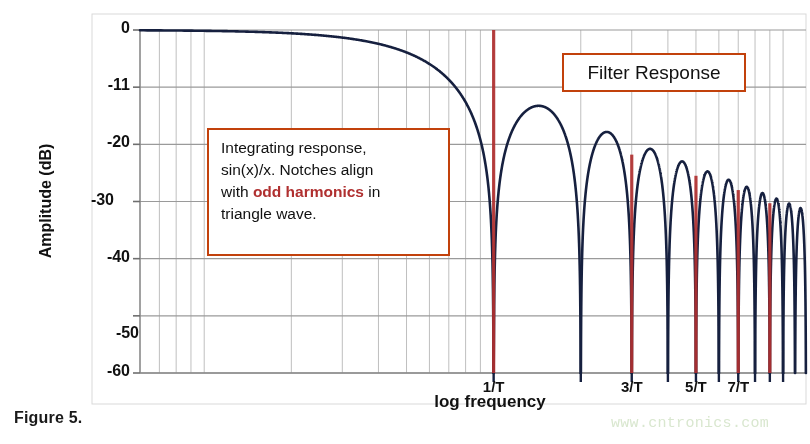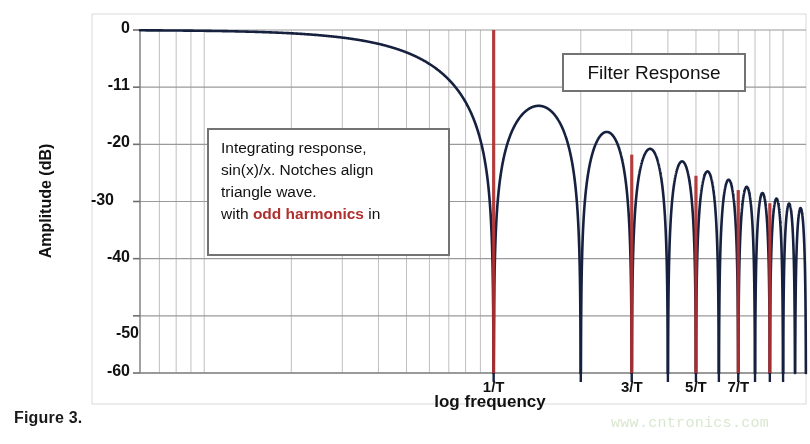--- a/index.html
+++ b/index.html
@@ -77,21 +77,21 @@
     width: 60px;
     text-align: center;
     font-size: 15px;
     font-weight: bold;
     color: #111111;
     top: 378px;
   }
   .callout {
     position: absolute;
     background: #ffffff;
-    border: 2px solid #737373;
+    border: 2px solid #c2410c;
     box-sizing: border-box;
     color: #111111;
   }
   #annotation-box {
     left: 207px;
     top: 128px;
     width: 243px;
     height: 128px;
     padding: 7px 10px 0 12px;
     font-size: 15.5px;
@@ -212,24 +212,24 @@
   <div id="xtick-labels">
       <div class="xtick-label" style="left: 463.647px;">1/T</div>
       <div class="xtick-label" style="left: 601.742px;">3/T</div>
       <div class="xtick-label" style="left: 665.953px;">5/T</div>
       <div class="xtick-label" style="left: 708.248px;">7/T</div>
     </div>
 
   <div class="callout" id="annotation-box">
     <div>Integrating response,</div>
     <div>sin(x)/x.  Notches align</div>
+    <div><span>with </span><span class="hl">odd harmonics</span><span> in</span></div>
     <div>triangle wave.</div>
-    <div><span>with </span><span class="hl">odd harmonics</span><span> in</span></div>
   </div>
 
   <div class="callout" id="series-label-box">
     <span>Filter Response</span>
   </div>
 
-  <div class="fig-caption">Figure 3.</div>
+  <div class="fig-caption">Figure 5.</div>
   <div class="watermark">www.cntronics.com</div>
 
 </div>
 
 </body></html>

